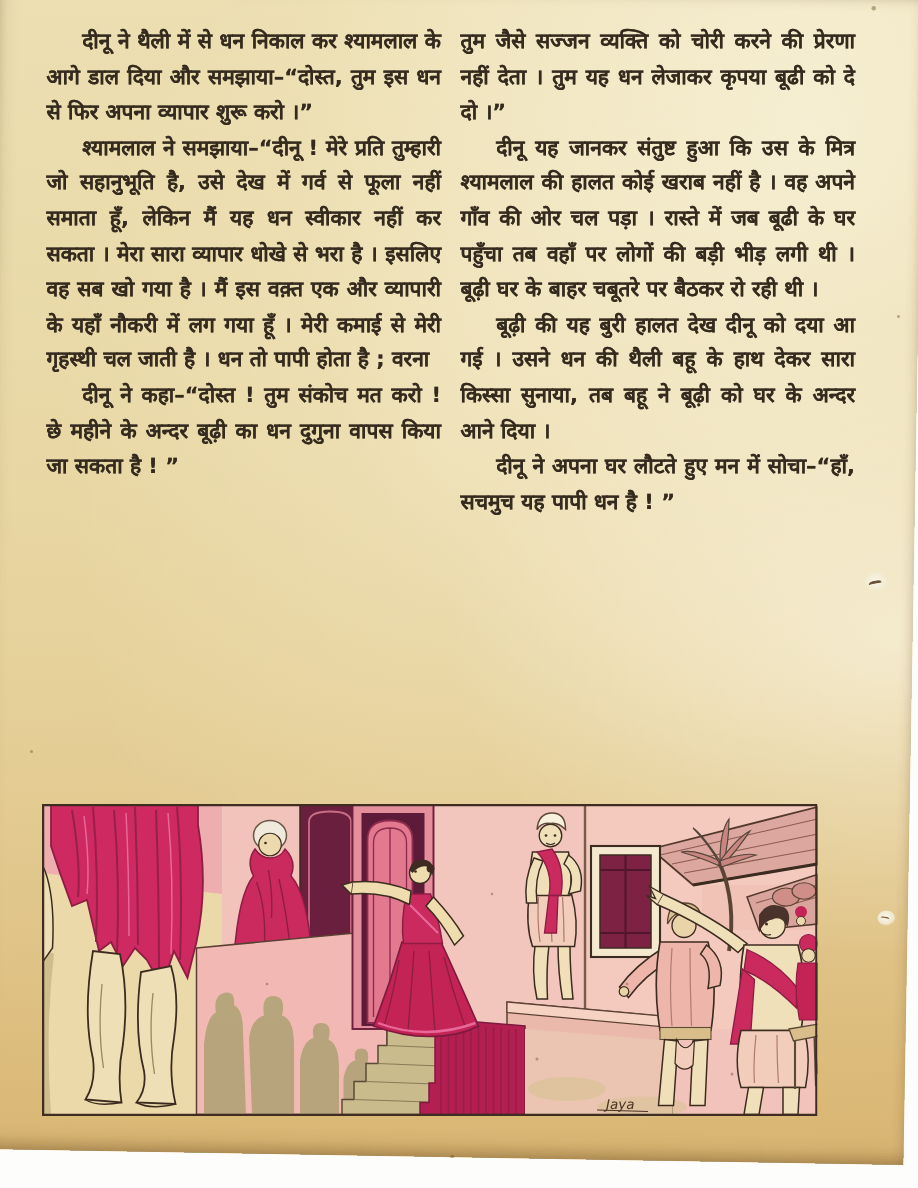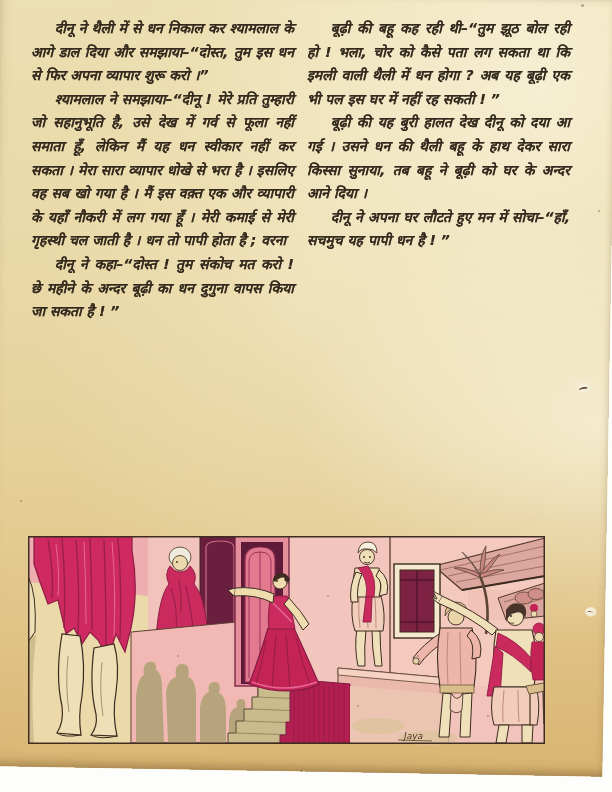--- a/index.html
+++ b/index.html
@@ -8,21 +8,21 @@
     transform:rotate(1deg);transform-origin:0 0;
     background:
       radial-gradient(ellipse at 88% 12%, rgba(252,248,230,.65), transparent 45%),
       radial-gradient(ellipse at 98% 55%, rgba(252,248,232,.6), transparent 35%),
       radial-gradient(ellipse at 50% 40%, rgba(255,250,230,.25), transparent 60%),
       linear-gradient(178deg,#ecdfb2 0%,#e9d8a6 38%,#e5d099 60%,#dfc184 84%,#d8b470 100%);
     box-shadow: inset 0 6px 10px -4px rgba(95,70,35,.5),
       inset 9px 0 14px -8px rgba(95,70,35,.4),
       inset 0 -9px 12px -6px rgba(110,80,40,.5);}
   .textarea{position:absolute;left:31px;top:17px;width:540px;display:flex;gap:13px;}
-  .col{width:263px;font-style:italic;}
+  .col{width:263px;}
   .col p{margin:0;font-size:14px;line-height:23.6px;text-align:justify;
     color:#342a1e;font-weight:bold;text-indent:1.7em;
     text-shadow:0 0 .4px rgba(52,42,30,.65);}
   .col p.cont{text-indent:0;}
   .illo{position:absolute;left:28px;top:536px;width:516px;height:209px;}
   .stain{position:absolute;border-radius:50%;}
   .hole1{left:576px;top:381px;width:16px;height:13px;
     background:radial-gradient(ellipse at 50% 50%, #faf6e8 0%, #f3ecd4 55%, transparent 75%);}
   .hole1::after{content:"";position:absolute;left:3px;top:6px;width:9px;height:3px;
     border-top:2px solid #6a5236;border-radius:60% 40% 50% 50%;transform:rotate(-8deg);}
@@ -37,21 +37,22 @@
 
 <div class="paper"></div>
 
 <div class="textarea">
   <div class="col">
     <p lang="hi">दीनू ने थैली में से धन निकाल कर श्यामलाल के आगे डाल दिया और समझाया–“दोस्त, तुम इस धन से फिर अपना व्यापार शुरू करो ।”</p>
     <p lang="hi">श्यामलाल ने समझाया–“दीनू ! मेरे प्रति तुम्हारी जो सहानुभूति है, उसे देख में गर्व से फूला नहीं समाता हूँ, लेकिन मैं यह धन स्वीकार नहीं कर सकता । मेरा सारा व्यापार धोखे से भरा है । इसलिए वह सब खो गया है । मैं इस वक़्त एक और व्यापारी के यहाँ नौकरी में लग गया हूँ । मेरी कमाई से मेरी गृहस्थी चल जाती है ।  धन तो पापी होता है ;  वरना</p>
     <p lang="hi">दीनू ने कहा–“दोस्त ! तुम संकोच मत करो ! छे महीने के अन्दर बूढ़ी का धन दुगुना वापस किया जा सकता है ! ”</p>
   </div>
   <div class="col">
-    <p lang="hi">बूढ़ी की बहू कह रही थी–“तुम झूठ बोल रही हो !  भला, चोर को कैसे पता लग सकता था कि इमली वाली थैली में धन होगा ?  अब यह बूढ़ी एक भी पल इस घर में नहीं रह सकती ! ”</p>
+    <p lang="hi" class="cont">तुम जैसे सज्जन व्यक्ति को चोरी करने की प्रेरणा नहीं देता ।  तुम यह धन लेजाकर कृपया बूढी को दे दो ।”</p>
+    <p lang="hi">दीनू यह जानकर संतुष्ट हुआ कि उस के मित्र श्यामलाल की हालत कोई खराब नहीं है ।  वह अपने गाँव की ओर चल पड़ा ।  रास्ते में जब बूढी के घर पहुँचा तब वहाँ पर लोगों की बड़ी भीड़ लगी थी । बूढ़ी घर के बाहर चबूतरे पर बैठकर रो रही थी ।</p>
     <p lang="hi">बूढ़ी की यह बुरी हालत देख दीनू को दया आ गई ।  उसने धन की थैली बहू के हाथ देकर सारा किस्सा सुनाया, तब बहू ने बूढ़ी को घर के अन्दर आने दिया ।</p>
     <p lang="hi">दीनू ने अपना घर लौटते हुए मन में सोचा–“हाँ,  सचमुच यह पापी धन है ! ”</p>
   </div>
 </div>
 
 <div class="illo">
 <svg width="517" height="209" viewBox="0 0 517 209">
 
   <rect x="0" y="0" width="517" height="208" fill="#f2c3ba"></rect>
   <rect x="0" y="0" width="120" height="208" fill="#ecd9a9"></rect>

